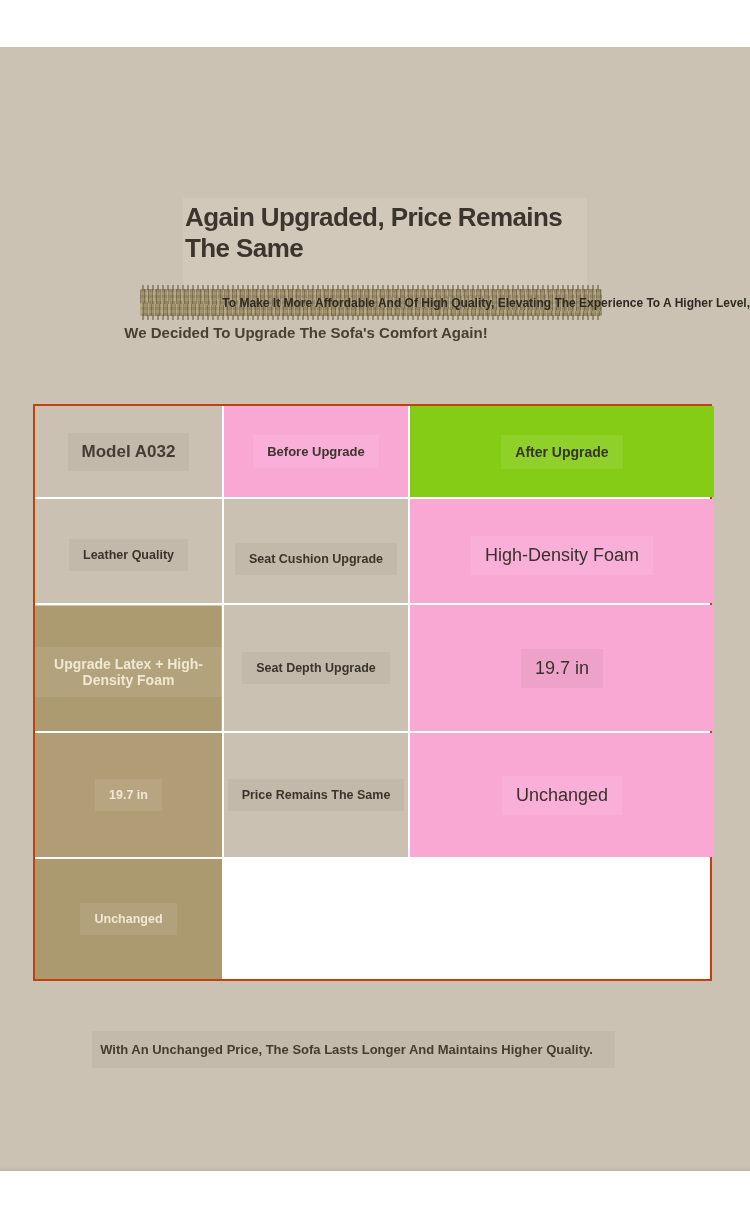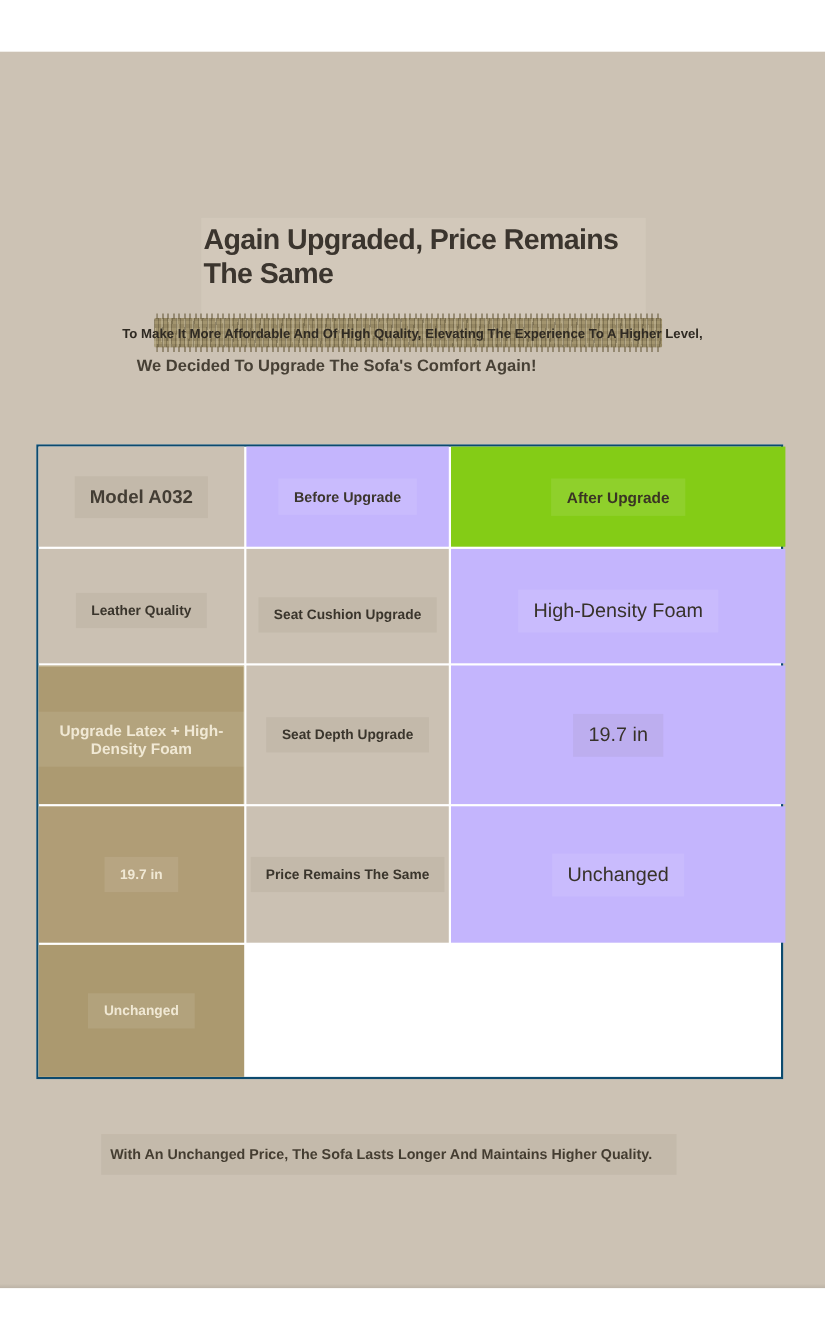--- a/index.html
+++ b/index.html
@@ -24,32 +24,32 @@
         background-color:#a2946e;border-radius:2px;
         background-image:
           repeating-linear-gradient(92deg, rgba(56,48,30,0.30) 0 1px, rgba(0,0,0,0) 1px 4px),
           repeating-linear-gradient(88deg, rgba(233,224,198,0.28) 0 2px, rgba(0,0,0,0) 2px 7px),
           repeating-linear-gradient(0deg, rgba(118,104,72,0.30) 0 3px, rgba(0,0,0,0) 3px 6px);}
   .scribble::before,.scribble::after{content:"";position:absolute;left:2px;right:2px;height:5px;
         background:repeating-linear-gradient(90deg, rgba(104,91,60,0.55) 0 2px, rgba(0,0,0,0) 2px 5px);}
   .scribble::before{top:-4px;}
   .scribble::after{bottom:-4px;}
 
-  .sub1{position:absolute;left:0;top:249px;width:750px;text-align:center;
+  .sub1{position:absolute;left:0;top:249px;width:750px;text-align:right;
         font-size:12px;font-weight:600;color:#2f2a23;white-space:nowrap;}
   .sub2{position:absolute;left:0;top:277px;width:612px;text-align:center;
         font-size:15px;font-weight:700;color:#474035;}
 
   .table{position:absolute;left:33px;top:357px;width:675px;
         display:grid;grid-template-columns:187px 184px 304px;
         grid-template-rows:91px 104px 126px 124px 120px;
-        gap:2px;background:#ffffff;border:2px solid #0c4a6e;}
+        gap:2px;background:#ffffff;border:2px solid #c2410c;}
   .cell{display:flex;align-items:center;justify-content:center;text-align:center;}
   .c1{background:#cbc1b3;}
-  .c2{background:#c4b5fd;}
+  .c2{background:#f9a8d4;}
   .t0{background:#84cc16;}
   .t1{background:#b4a27c;}
   .t2{background:#ac9a71;box-shadow:inset 0 1px 0 rgba(243,236,210,0.55), inset -1px 0 0 rgba(243,236,210,0.30);}
   .t3{background:#b09d76;}
   .t4{background:#ab996f;}
 
   .h-model{font-size:17px;font-weight:700;color:#433d34;}
   .h-before{font-size:13px;font-weight:700;color:#3c362e;}
   .h-after{font-size:14px;font-weight:700;color:#3a3424;}
   .feature{font-size:12.5px;font-weight:700;color:#3a352c;}

